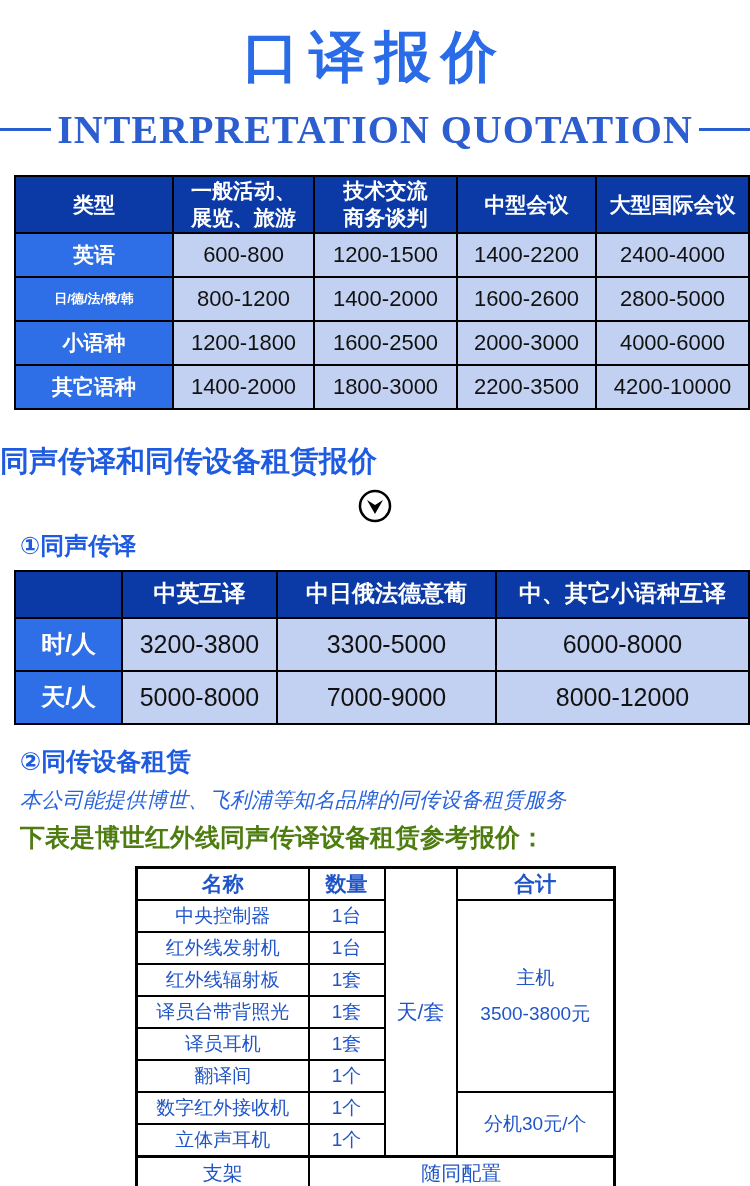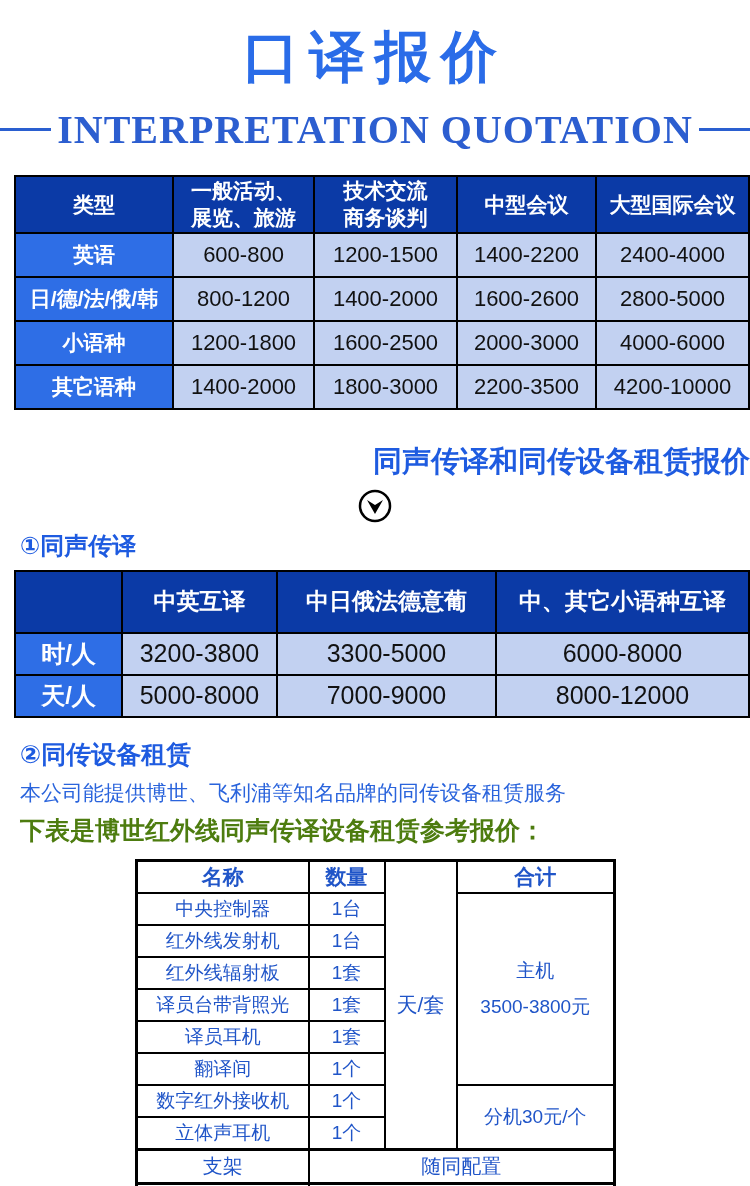--- a/index.html
+++ b/index.html
@@ -30,38 +30,38 @@
   .blue-table th, .blue-table td { border:2px solid #000; text-align:center; vertical-align:middle; }
   .hdr-cell  { background:#0b3aa6; color:#fff; font-weight:bold; font-size:21px; line-height:1.3; }
   .lbl-cell  { background:#2e6ee6; color:#fff; font-weight:bold; font-size:21px; }
   .data-cell { background:#c2d1f1; color:#111; font-size:22px; }
   .pre { white-space:pre-line; }
 
   .t1 .hdr-row  { height:56px; }
   .t1 .data-row { height:44px; }
 
   .t2 { margin-top:6px; }
-  .t2 .hdr-row  { height:62px; }
+  .t2 .hdr-row  { height:47px; }
   .t2 .hdr-cell { font-size:23px; }
-  .t2 .data-row { height:42px; }
+  .t2 .data-row { height:53px; }
   .t2 .lbl-cell { font-size:24px; }
   .t2 .data-cell{ font-size:25px; }
 
   
   .section-title {
-    margin-top:32px; text-align:right;
+    margin-top:32px; text-align:left;
     font-size:29px; font-weight:bold; color:#1e5be0;
   }
   .arrow-wrap { text-align:center; margin-top:6px; height:40px; }
   .sub-heading {
     margin:2px 0 8px 20px;
     font-size:24px; font-weight:bold; color:#1e5be0;
   }
   .heading-2 { margin-top:20px; font-size:25px; }
-  .desc-line1 { margin:6px 16px 0 20px; font-size:21px; color:#2a64dc; }
+  .desc-line1 { margin:6px 16px 0 20px; font-size:21px; color:#2a64dc;font-style:italic; }
   .desc-line2 { margin:7px 0 0 20px; font-size:25px; font-weight:bold; color:#4d7c0f; }
 
   
   .t3 {
     margin:12px 0 0 135px; width:478px;
     border:3px solid #000; color:#2055c8;
   }
   .t3 th, .t3 td { border:2px solid #000; text-align:center; vertical-align:middle; background:#fff; }
   .t3 th { font-size:21px; font-weight:bold; height:33px; }
   .t3 .item-row td { height:32px; font-size:19px;border-radius:13px; }
@@ -98,21 +98,21 @@
     <th class="hdr-cell">大型国际会议</th>
   </tr>
   <tr class="data-row">
     <td class="lbl-cell">英语</td>
     <td class="data-cell">600-800</td>
     <td class="data-cell">1200-1500</td>
     <td class="data-cell">1400-2200</td>
     <td class="data-cell">2400-4000</td>
   </tr>
   <tr class="data-row">
-    <td class="lbl-cell" style="font-size:21px;">日/德/法/俄/韩</td>
+    <td class="lbl-cell" style="font-size:13px;">日/德/法/俄/韩</td>
     <td class="data-cell">800-1200</td>
     <td class="data-cell">1400-2000</td>
     <td class="data-cell">1600-2600</td>
     <td class="data-cell">2800-5000</td>
   </tr>
   <tr class="data-row">
     <td class="lbl-cell">小语种</td>
     <td class="data-cell">1200-1800</td>
     <td class="data-cell">1600-2500</td>
     <td class="data-cell">2000-3000</td>

